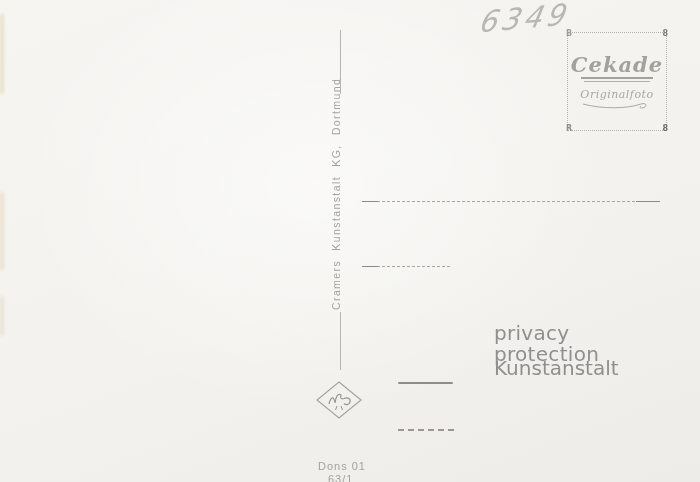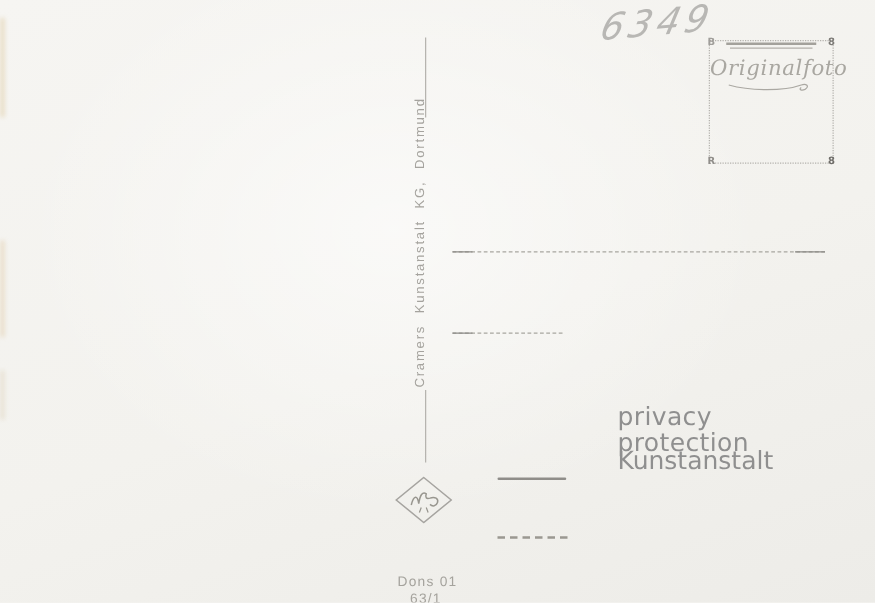--- a/index.html
+++ b/index.html
@@ -41,21 +41,21 @@
   .cekade{
     margin-top:21px;text-align:center;
     font-family:"DejaVu Serif",serif;font-style:italic;font-weight:bold;
     font-size:21px;color:#a3a19b;letter-spacing:1px;line-height:22px;
   }
   .cekade-ul1{width:72px;margin:1px auto 0;border-top:2px solid #a3a19b;}
   .cekade-ul2{width:66px;margin:2px auto 0;border-top:1px solid #b2b0aa;}
   .originalfoto{
     margin-top:6px;text-align:center;
     font-family:"DejaVu Serif",serif;font-style:italic;
-    font-size:17px;color:#a9a7a1;letter-spacing:0.5px;
+    font-size:11px;color:#a9a7a1;letter-spacing:0.5px;
   }
   .flourish{display:block;margin:0 auto;}
 
   
   .divider-top{position:absolute;left:340px;top:30px;width:1px;height:64px;background:#b6b4af;}
   .publisher{
     position:absolute;left:330px;top:96px;height:214px;width:18px;
     writing-mode:vertical-rl;transform:rotate(180deg);
     font-size:10.5px;letter-spacing:1.4px;word-spacing:5px;color:#a5a39e;
     white-space:nowrap;text-align:center;
@@ -101,20 +101,21 @@
   <div class="edge-smudge s3"></div>
 
   <div class="pencil-number">6349</div>
 
   <div class="stamp-box">
     <span class="corner tl">B</span>
     <span class="corner tr">8</span>
     <span class="corner bl">R</span>
     <span class="corner br">8</span>
 
+    <div class="cekade">Cekade</div>
     <div class="cekade-ul1"></div>
     <div class="cekade-ul2"></div>
     <div class="originalfoto">Originalfoto</div>
     <svg class="flourish" width="72" height="9" viewBox="0 0 72 9">
       <path d="M2,3 C20,8 46,8 60,3 c4,-1.5 7,1 3,3.5 c-2.5,1.2 -5.5,0.3 -3,-1.5" stroke="#aaa8a2" stroke-width="1" fill="none"></path>
     </svg>
   </div>
 
   <div class="divider-top"></div>
   <div class="publisher">Cramers Kunstanstalt KG, Dortmund</div>

